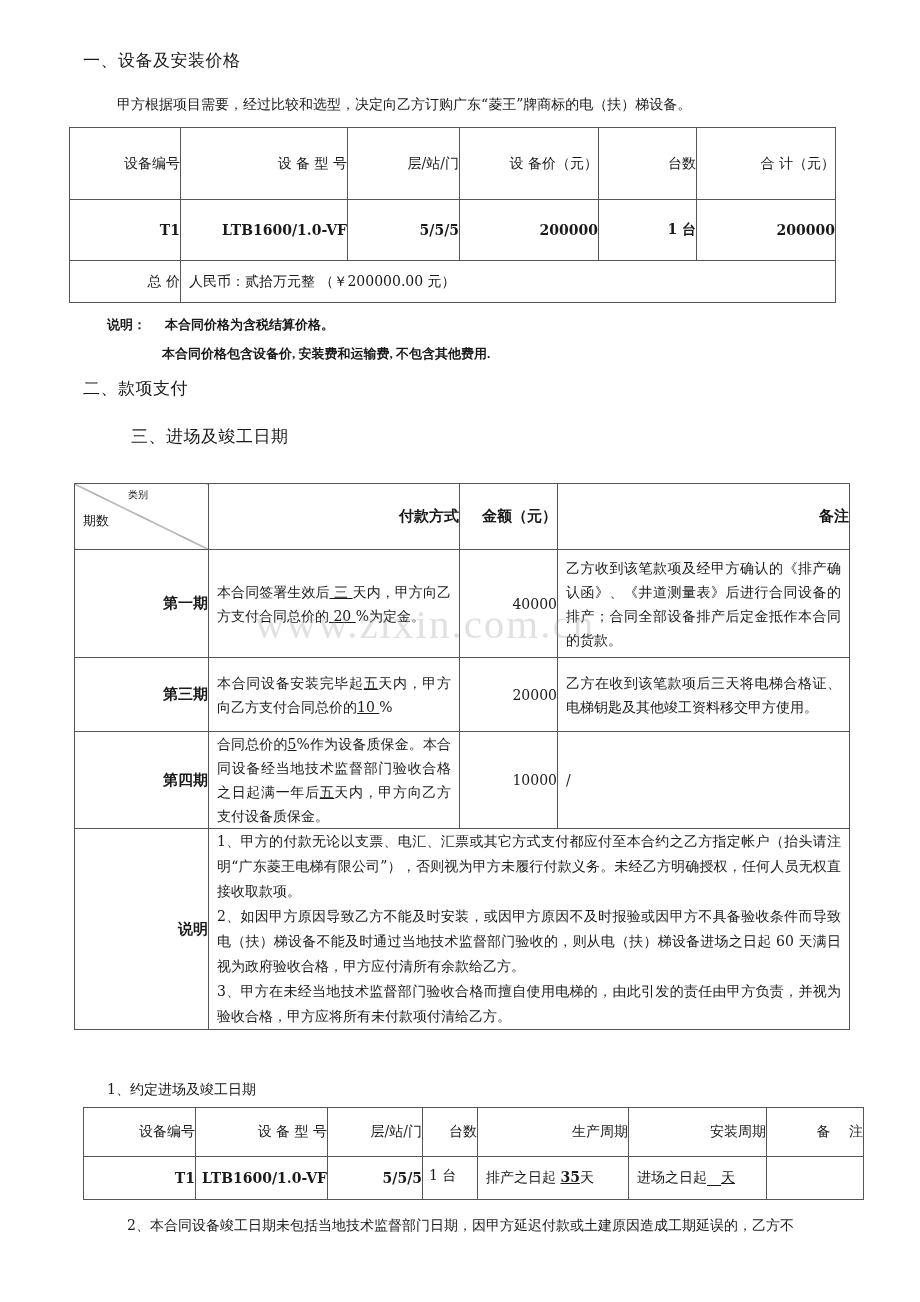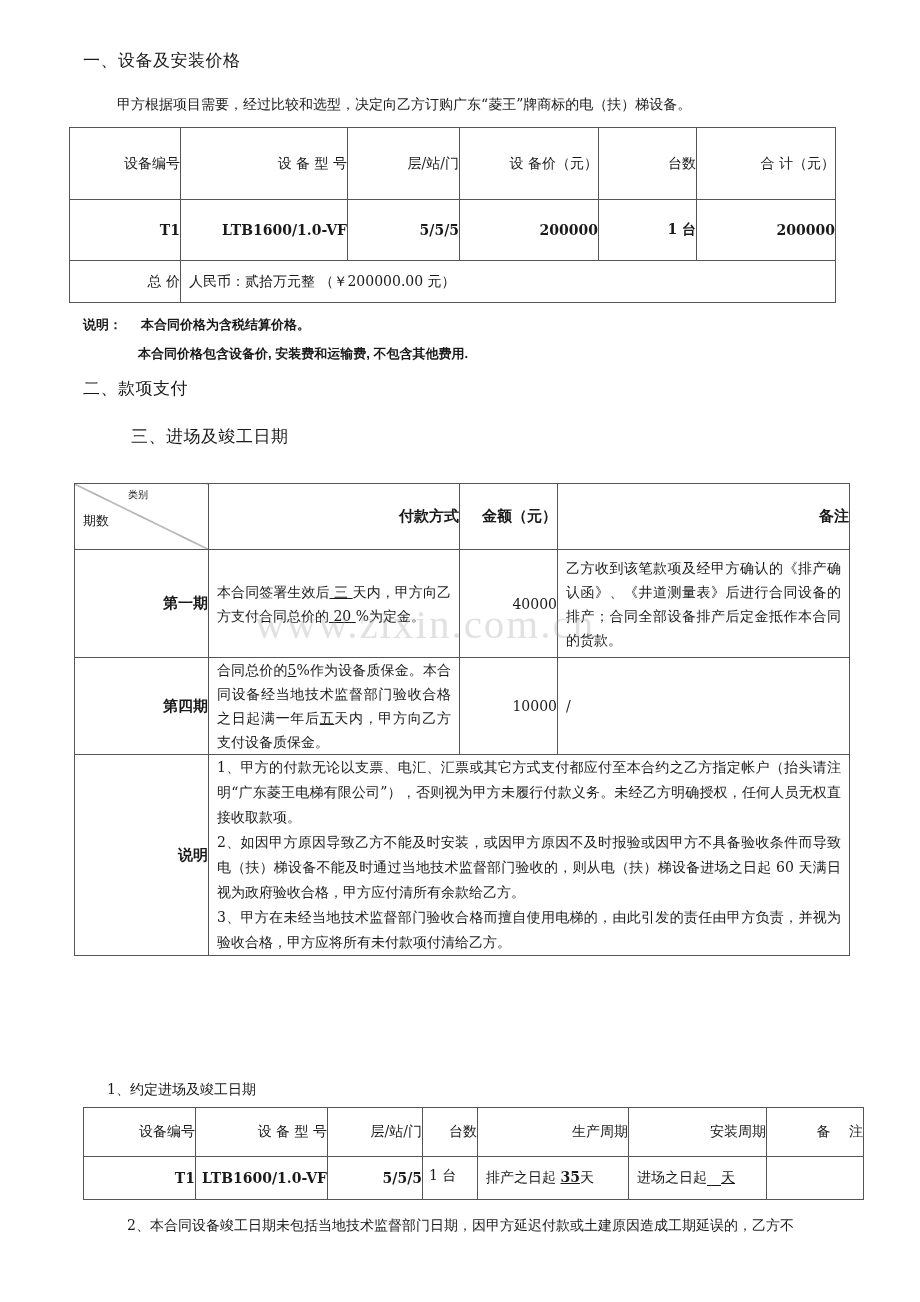--- a/index.html
+++ b/index.html
@@ -1,21 +1,21 @@
 <!DOCTYPE html>
 <html><head>
 <meta charset="utf-8">
 <style>
   * { box-sizing: border-box; margin: 0; padding: 0; }
   html, body { width: 920px; height: 1302px; background: #ffffff; overflow: hidden; }
   body { position: relative; font-family: "DejaVu Serif", "Liberation Serif", serif; color: #1a1a1a; }
   .abs { position: absolute; }
   .h1 { font-family: "DejaVu Sans", "Liberation Sans", sans-serif; font-weight: normal; font-size: 17px; letter-spacing: 0.5px; text-align: right; }
   .para { font-size: 14px; }
-  .note { font-family: Liberation Sans, sans-serif; font-weight: bold; font-size: 13px; }
+  .note { font-family: Liberation Serif, serif; font-weight: bold; font-size: 13px; margin-left: 24px; }
   table { position: absolute; border-collapse: collapse; table-layout: fixed; }
   td { border: 1px solid #555; font-size: 14px; vertical-align: middle; }
   .c { text-align: right; }
   .b { font-weight: bold; }
   .bs { font-family: "DejaVu Sans", "Liberation Sans", sans-serif; font-weight: bold; font-size: 15px; }
   .ml { padding: 0 8px; line-height: 24px; text-align: justify; }
   .u { text-decoration: underline; }
   .diag { position: relative; padding: 0; background: linear-gradient(to top right, transparent calc(50% - 0.6px), #333 50%, transparent calc(50% + 0.6px)); }
   .diag .tr { position: absolute; top: 4px; right: 60px; font-size: 10px; }
   .diag .bl { position: absolute; left: 8px; top: 28px; font-size: 13px; }
@@ -83,20 +83,26 @@
     <td class="c bs">付款方式</td>
     <td class="c bs">金额（元）</td>
     <td class="c bs">备注</td>
   </tr>
   <tr style="height:108px">
     <td class="c bs">第一期</td>
     <td class="ml"><span>本合同签署生效后</span><span class="u"> 三 </span><span>天内，甲方向乙方支付合同总价的</span><span class="u"> 20 </span><span>%为定金。</span></td>
     <td class="c">40000</td>
     <td class="ml">乙方收到该笔款项及经甲方确认的《排产确认函》、《井道测量表》后进行合同设备的排产；合同全部设备排产后定金抵作本合同的货款。</td>
   </tr>
+  <tr style="height:74px">
+    <td class="c bs">第三期</td>
+    <td class="ml"><span>本合同设备安装完毕起</span><span class="u">五</span><span>天内，甲方向乙方支付合同总价的</span><span class="u">10 </span><span>%</span></td>
+    <td class="c">20000</td>
+    <td class="ml">乙方在收到该笔款项后三天将电梯合格证、电梯钥匙及其他竣工资料移交甲方使用。</td>
+  </tr>
   <tr style="height:97px">
     <td class="c bs">第四期</td>
     <td class="ml"><span>合同总价的</span><span class="u">5</span><span>%作为设备质保金。本合同设备经当地技术监督部门验收合格之日起满一年后</span><span class="u">五</span><span>天内，甲方向乙方支付设备质保金。</span></td>
     <td class="c">10000</td>
     <td class="ml">/</td>
   </tr>
   <tr style="height:194px">
     <td class="c bs">说明</td>
     <td colspan="3" class="ml" style="line-height:25px;">
       <div>1、甲方的付款无论以支票、电汇、汇票或其它方式支付都应付至本合约之乙方指定帐户（抬头请注明“广东菱王电梯有限公司”），否则视为甲方未履行付款义务。未经乙方明确授权，任何人员无权直接收取款项。</div>

